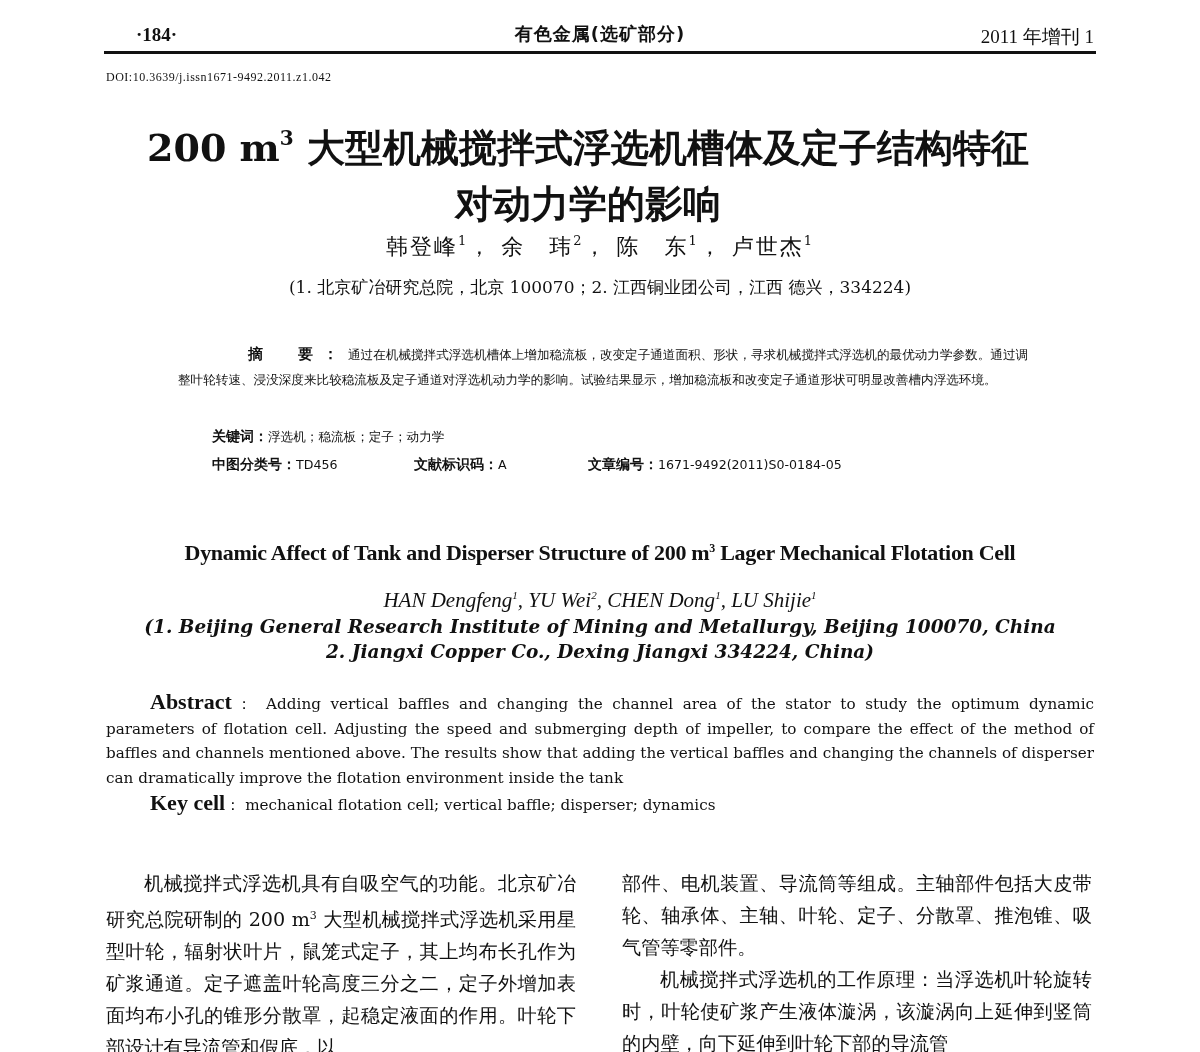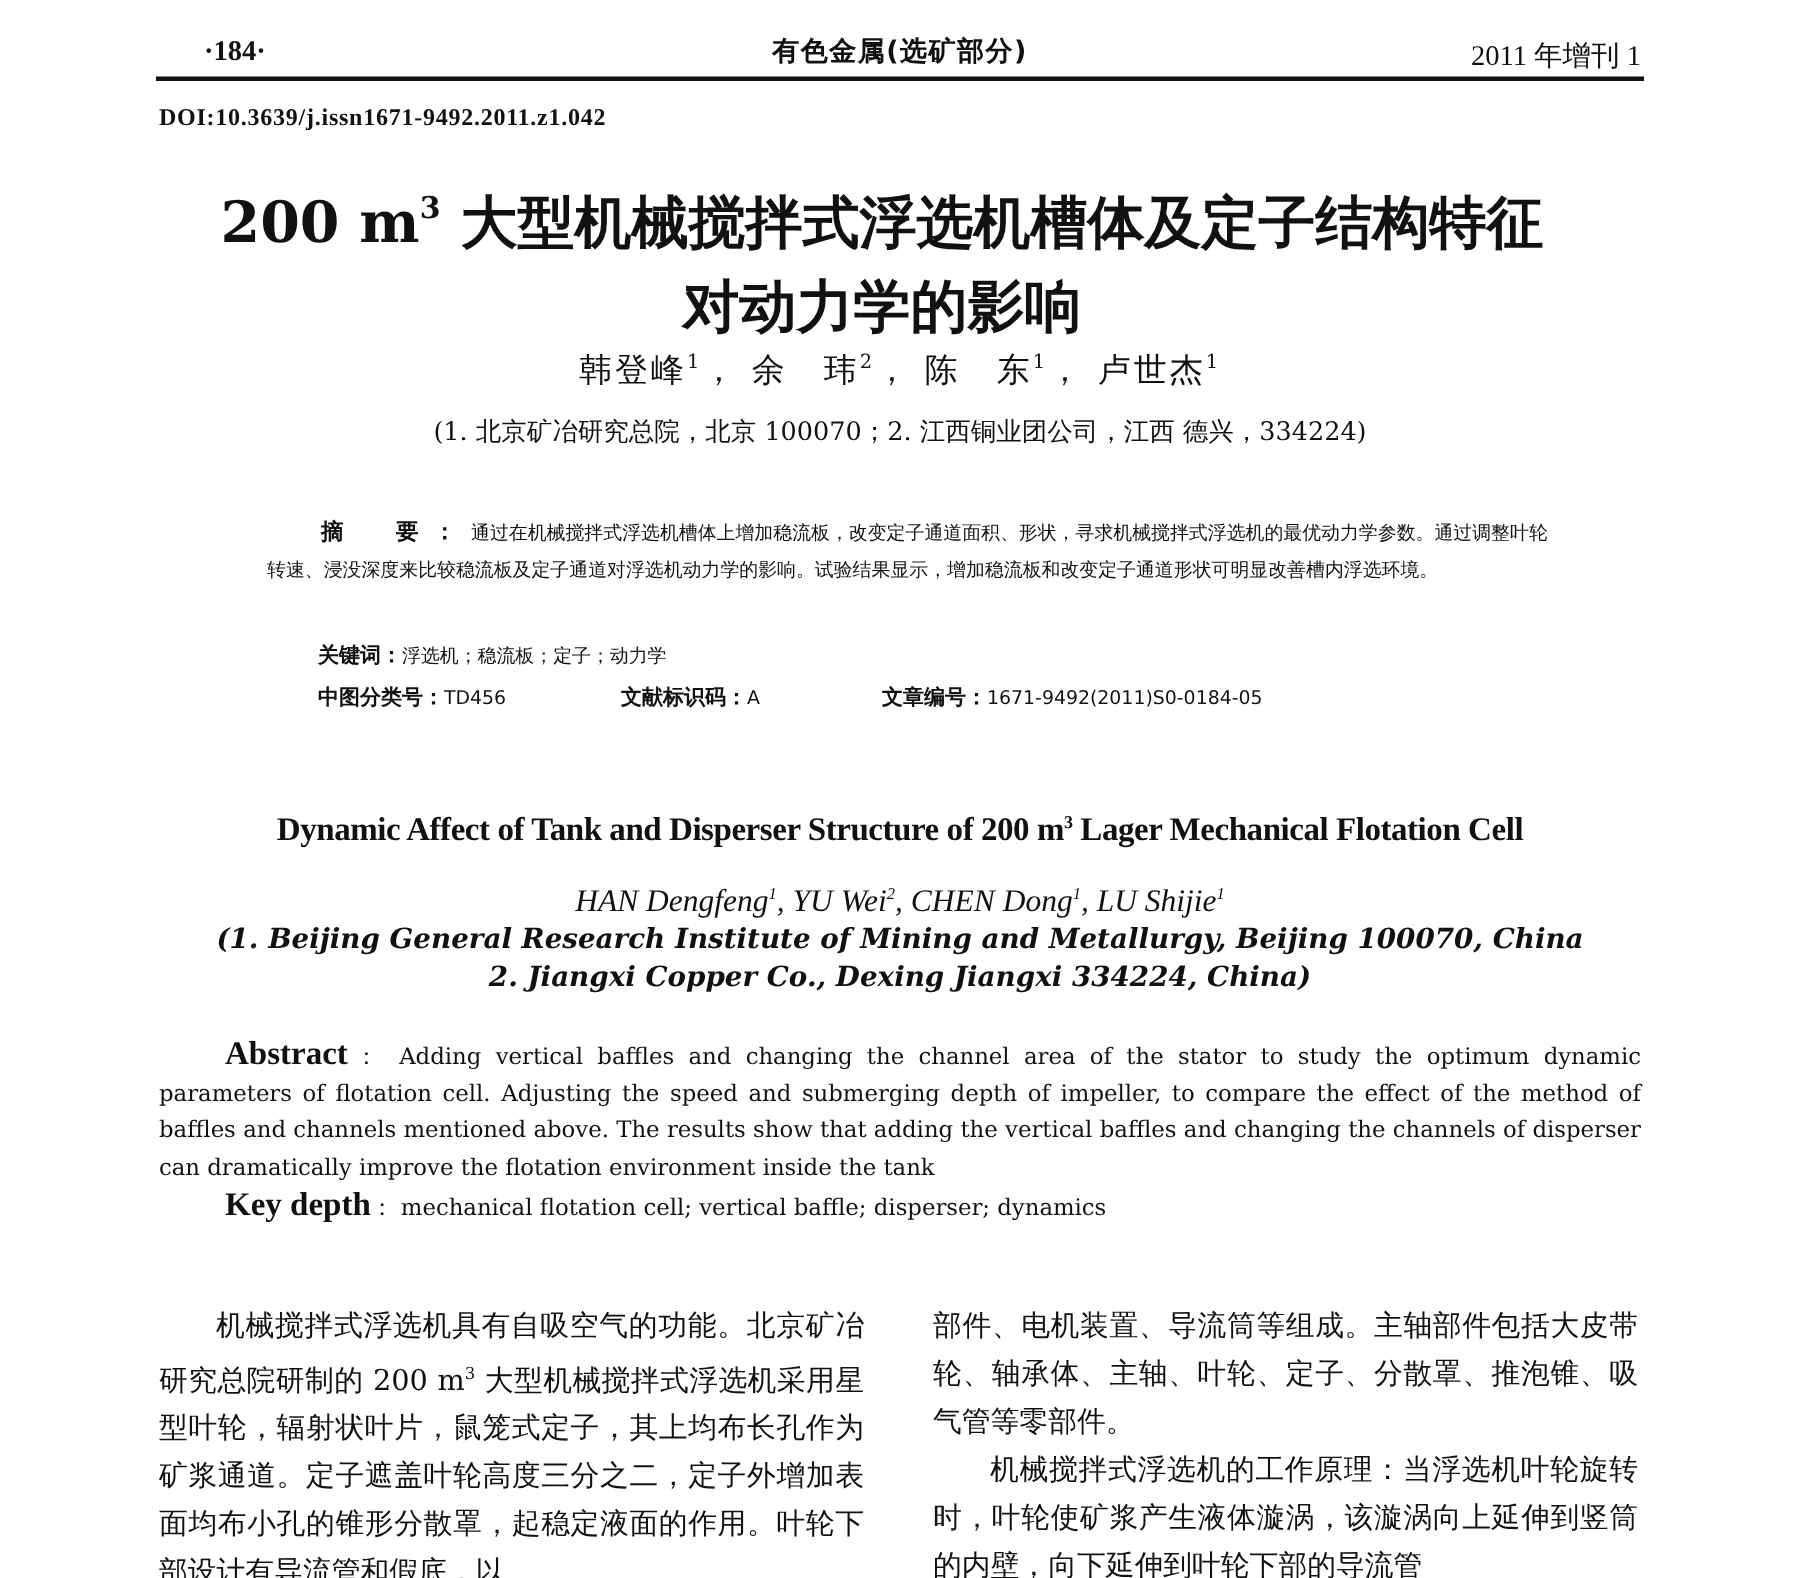--- a/index.html
+++ b/index.html
@@ -5,31 +5,31 @@
     html, body { margin: 0; padding: 0; background: #ffffff; }
     body { width: 1200px; height: 1052px; overflow: hidden; position: relative; color: #111; font-family: "DejaVu Serif", serif; }
     .page { position: absolute; left: 0; top: 0; width: 1200px; height: 1052px; }
 
     .running-head { position: absolute; left: 106px; top: 22px; width: 988px; height: 28px; }
     .rh-page { position: absolute; left: 30px; top: 2px; font-family: "Liberation Serif", serif; font-weight: bold; font-size: 19px; }
     .rh-journal { position: absolute; left: 0; width: 988px; top: 0; text-align: center; font-family: "DejaVu Sans", sans-serif; font-weight: bold; font-size: 18px; letter-spacing: 1px; }
     .rh-issue { position: absolute; right: 0; top: 2px; font-family: "Liberation Serif", serif; font-size: 19px; margin-left: 11px; }
     .rh-rule { position: absolute; left: 104px; top: 51px; width: 992px; height: 3px; background: #111; }
 
-    .doi { position: absolute; left: 106px; top: 70px; font-family: "Liberation Serif", serif; font-weight: bold; font-size: 16px; letter-spacing: 0.5px; }
+    .doi { position: absolute; left: 106px; top: 70px; font-family: "Liberation Serif", serif; font-weight: normal; font-size: 12px; letter-spacing: 0.5px; }
 
     .title-cn { position: absolute; left: 88px; width: 1000px; top: 110px; text-align: center; font-family: "DejaVu Serif", serif; font-weight: bold; font-size: 38px; line-height: 56px; letter-spacing: 0px; }
     .title-cn sup { font-size: 20px; vertical-align: 16px; }
 
     .authors-cn { position: absolute; left: 100px; width: 1000px; top: 232px; text-align: center; font-family: "DejaVu Serif", serif; font-size: 22px; letter-spacing: 2px; }
     .authors-cn sup { font-size: 13px; vertical-align: 9px; }
     .affil-cn { position: absolute; left: 100px; width: 1000px; top: 276px; text-align: center; font-family: "DejaVu Serif", serif; font-size: 17px; }
 
     .abs-cn { position: absolute; left: 178px; width: 858px; top: 342px; font-family: "DejaVu Sans", sans-serif; font-size: 12.6px; line-height: 25px; text-indent: 36px; }
-    .abs-cn .lbl { font-weight: bold; font-size: 15px; letter-spacing: 10px; }
+    .abs-cn .lbl { font-weight: bold; font-size: 15px; letter-spacing: 10px; margin-left: 34px; }
     .kw-cn { position: absolute; left: 212px; top: 428px; font-family: "DejaVu Sans", sans-serif; font-size: 12.6px; }
     .kw-cn .lbl, .cls-row .lbl { font-weight: bold; font-size: 14px; }
     .cls-row { position: absolute; left: 212px; top: 456px; font-family: "DejaVu Sans", sans-serif; font-size: 12.6px; width: 800px; }
     .cls-row .seg { position: absolute; top: 0; white-space: nowrap; }
 
     .title-en { position: absolute; left: 100px; width: 1000px; top: 540px; text-align: center; font-family: "Liberation Serif", serif; font-weight: bold; font-size: 22px; letter-spacing: -0.3px; }
     .title-en sup { font-size: 12px; }
     .authors-en { position: absolute; left: 100px; width: 1000px; top: 588px; text-align: center; font-family: "Liberation Serif", serif; font-style: italic; font-size: 21px; }
     .authors-en sup { font-size: 11px; }
     .affil-en { position: absolute; left: 100px; width: 1000px; top: 614px; text-align: center; font-family: "DejaVu Serif", serif; font-style: italic; font-size: 18.5px; line-height: 25px; font-weight: bold; }
@@ -91,21 +91,21 @@
     <span>CHEN Dong</span><sup>1</sup><span>, </span>
     <span>LU Shijie</span><sup>1</sup>
   </div>
   <div class="affil-en">
     <div>(1. Beijing General Research Institute of Mining and Metallurgy, Beijing 100070, China</div>
     <div>2. Jiangxi Copper Co., Dexing Jiangxi 334224, China)</div>
   </div>
 
   <div class="abs-en"><span class="lbl">Abstract</span><span>：</span><span> Adding vertical baffles and changing the channel area of the stator to study the optimum dynamic parameters of flotation cell. Adjusting the speed and submerging depth of impeller,  to compare the effect of the method of baffles and channels mentioned above. The results show that adding the vertical baffles and changing the channels of disperser can dramatically improve the flotation environment inside the tank</span></div>
 
-  <div class="kw-en"><span class="lbl">Key depth</span><span>：</span><span> mechanical flotation cell; vertical baffle; disperser; dynamics</span></div>
+  <div class="kw-en"><span class="lbl">Key cell</span><span>：</span><span> mechanical flotation cell; vertical baffle; disperser; dynamics</span></div>
 
   <div class="body-col col-left">
     <p class="indent"><span>机械搅拌式浮选机具有自吸空气的功能。北京矿冶研究总院研制的 200 m</span><sup>3</sup><span> 大型机械搅拌式浮选机采用星型叶轮，辐射状叶片，鼠笼式定子，其上均布长孔作为矿浆通道。定子遮盖叶轮高度三分之二，定子外增加表面均布小孔的锥形分散罩，起稳定液面的作用。叶轮下部设计有导流管和假底，以</span></p>
   </div>
 
   <div class="body-col col-right">
     <p>部件、电机装置、导流筒等组成。主轴部件包括大皮带轮、轴承体、主轴、叶轮、定子、分散罩、推泡锥、吸气管等零部件。</p>
     <p class="indent">机械搅拌式浮选机的工作原理：当浮选机叶轮旋转时，叶轮使矿浆产生液体漩涡，该漩涡向上延伸到竖筒的内壁，向下延伸到叶轮下部的导流管</p>
   </div>
 

